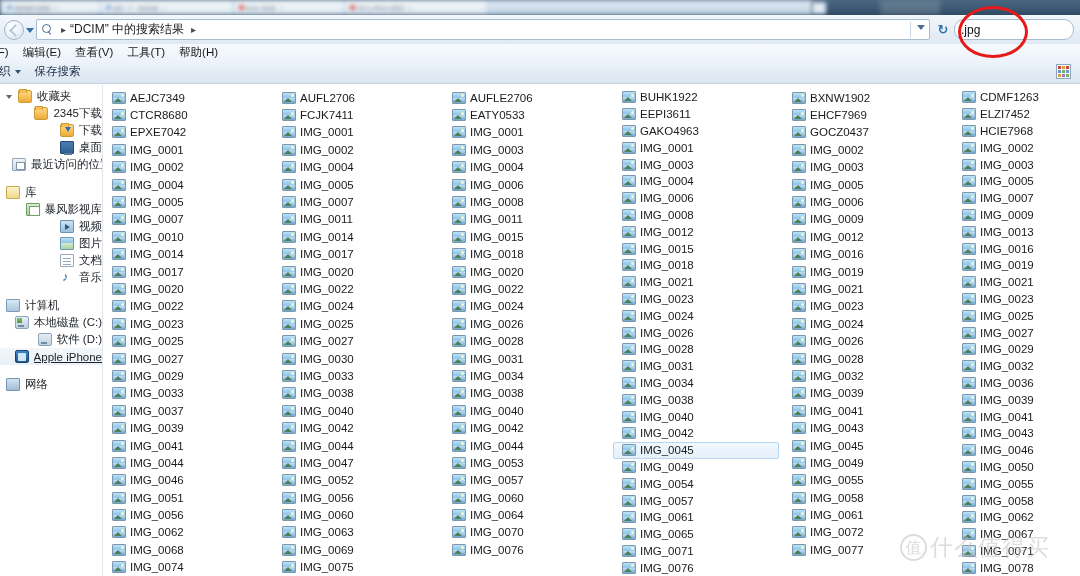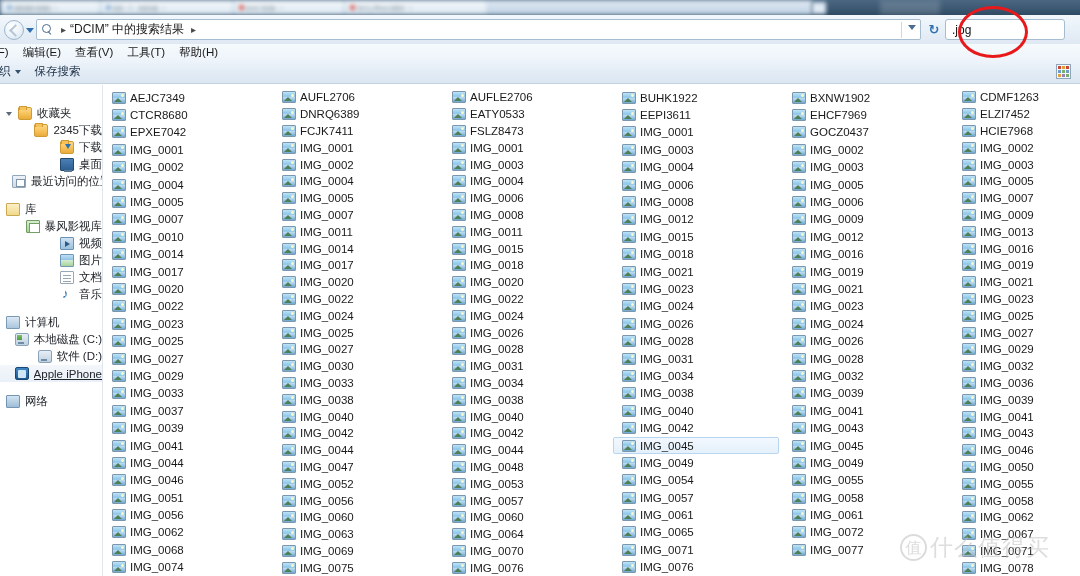--- a/index.html
+++ b/index.html
@@ -104,22 +104,22 @@
     border-left: 4px solid transparent; border-right: 4px solid transparent;
     border-top: 5px solid #4a6e93;
   }
   .addr-sep { position: absolute; right: 18px; top: 2px; width: 1px; height: 16px; background: #cbd8e4; }
   .refresh-wrap {
     width: 22px; height: 21px; display: flex; align-items: center; justify-content: center;
     flex: none;
   }
   .refresh-glyph { font-size: 13px; color: #2f6fae; line-height: 1; font-weight: bold; }
   .search-box {
-    width: 120px; height: 21px; margin-right: 15px; flex: none;
-    background: #ffffff; border: 1px solid #a6bcd0; border-radius: 3px;
+    width: 120px; height: 21px; margin-right: 6px; flex: none;
+    background: #ffffff; border: 1px solid #a6bcd0; border-radius: 10px;
     display: flex; align-items: center; padding: 0 6px;
   }
   .search-box input {
     border: 0; outline: 0; width: 100%; font-size: 12px; color: #111;
     font-family: "Liberation Sans", sans-serif; background: transparent;
   }
 
   
   .annot-circle {
     position: absolute; left: 958px; top: 6px;
@@ -176,21 +176,21 @@
   
   .body-area {
     position: absolute; top: 85px; left: 0; width: 1080px; height: 491px;
     background: #ffffff;
     display: flex;
   }
   .sidebar {
     width: 103px; height: 100%;
     background: #ffffff;
     border-right: 1px solid #dfe6ee;
-    padding-top: 20px;
+    padding-top: 3px;
     font-size: 11.5px; color: #22262b;
     overflow: hidden;
   }
   .nav-row {
     height: 17px; display: flex; align-items: center; gap: 5px;
     padding-left: 6px; white-space: nowrap;
   }
   .nav-row.indent { padding-left: 12px; justify-content: flex-end; }
   .nav-row.sel { background: linear-gradient(180deg,#f3f7fb,#e9f0f7); text-decoration: underline; }
   .nav-gap { height: 11px; }
@@ -632,24 +632,20 @@
               <span>IMG_0074</span>
             </div>
           </div>
           <div class="filecol">
             <div class="file-row">
               <span class="img-ic"></span>
               <span>AUFL2706</span>
             </div>
             <div class="file-row">
               <span class="img-ic"></span>
-              <span>DNRQ6389</span>
-            </div>
-            <div class="file-row">
-              <span class="img-ic"></span>
               <span>FCJK7411</span>
             </div>
             <div class="file-row">
               <span class="img-ic"></span>
               <span>IMG_0001</span>
             </div>
             <div class="file-row">
               <span class="img-ic"></span>
               <span>IMG_0002</span>
             </div>
@@ -754,24 +750,20 @@
             <div class="file-row">
               <span class="img-ic"></span>
               <span>AUFLE2706</span>
             </div>
             <div class="file-row">
               <span class="img-ic"></span>
               <span>EATY0533</span>
             </div>
             <div class="file-row">
               <span class="img-ic"></span>
-              <span>FSLZ8473</span>
-            </div>
-            <div class="file-row">
-              <span class="img-ic"></span>
               <span>IMG_0001</span>
             </div>
             <div class="file-row">
               <span class="img-ic"></span>
               <span>IMG_0003</span>
             </div>
             <div class="file-row">
               <span class="img-ic"></span>
               <span>IMG_0004</span>
             </div>
@@ -831,24 +823,20 @@
               <span class="img-ic"></span>
               <span>IMG_0040</span>
             </div>
             <div class="file-row">
               <span class="img-ic"></span>
               <span>IMG_0042</span>
             </div>
             <div class="file-row">
               <span class="img-ic"></span>
               <span>IMG_0044</span>
-            </div>
-            <div class="file-row">
-              <span class="img-ic"></span>
-              <span>IMG_0048</span>
             </div>
             <div class="file-row">
               <span class="img-ic"></span>
               <span>IMG_0053</span>
             </div>
             <div class="file-row">
               <span class="img-ic"></span>
               <span>IMG_0057</span>
             </div>
             <div class="file-row">
@@ -869,20 +857,24 @@
             </div>
           </div>
           <div class="filecol">
             <div class="file-row">
               <span class="img-ic"></span>
               <span>BUHK1922</span>
             </div>
             <div class="file-row">
               <span class="img-ic"></span>
               <span>EEPI3611</span>
+            </div>
+            <div class="file-row">
+              <span class="img-ic"></span>
+              <span>GAKO4963</span>
             </div>
             <div class="file-row">
               <span class="img-ic"></span>
               <span>IMG_0001</span>
             </div>
             <div class="file-row">
               <span class="img-ic"></span>
               <span>IMG_0003</span>
             </div>
             <div class="file-row">

